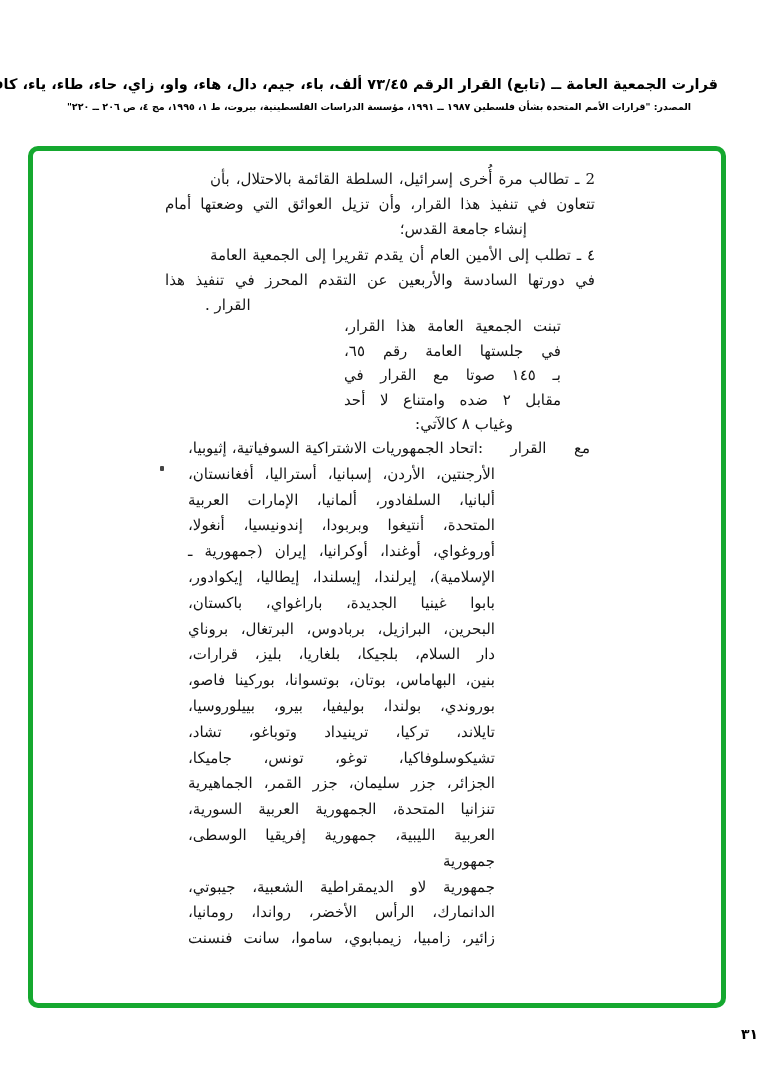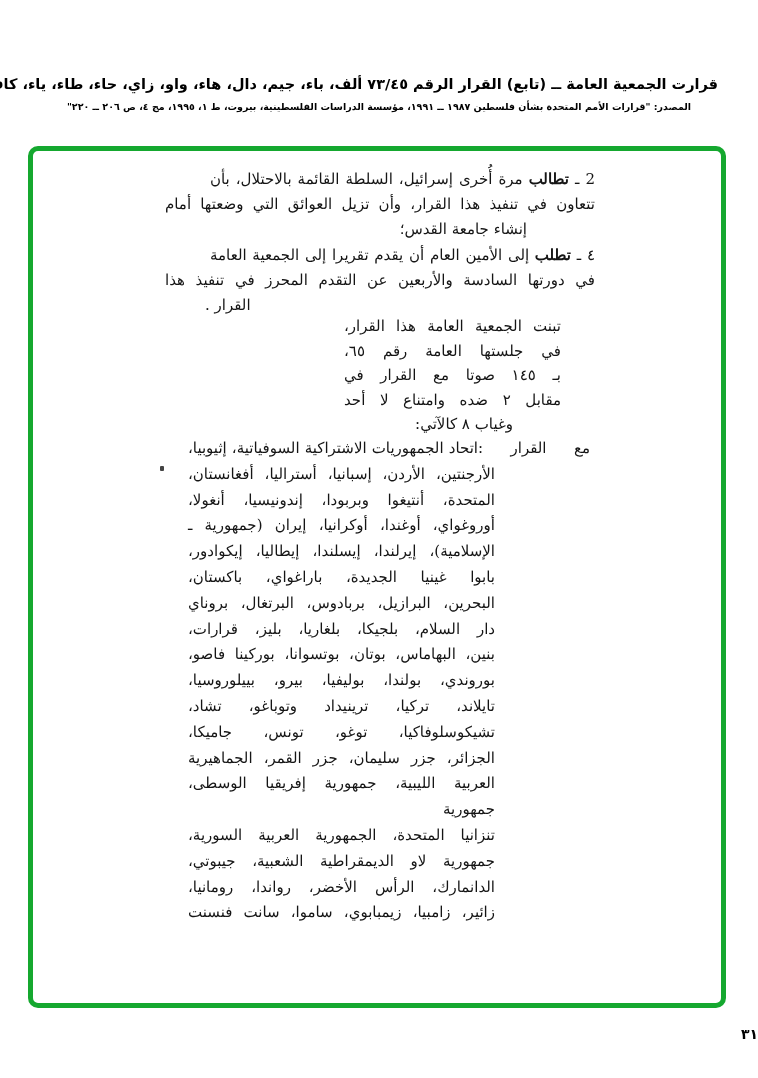--- a/index.html
+++ b/index.html
@@ -39,21 +39,21 @@
   }
   
   .txt{font-size:15px;color:#151515;}
   .just{text-align:justify;text-align-last:justify;}
   .para{position:absolute;right:163px;width:430px;line-height:25px;}
   .para .first{margin-left:45px;}
   .p3{top:167px;}
   .p4{top:243px;}
   .p3 .short{text-align:right;text-align-last:right;padding-left:0;padding-right:68px;}
   .p4 .short{text-align:left;text-align-last:left;padding-left:40px;}
-  .lead{font-weight:bold;}
+  .lead{font-weight:normal;}
   
   .adoption{position:absolute;left:328px;top:314px;width:217px;line-height:24.6px;margin-left:16px;}
   .adoption .last{text-align:right;text-align-last:right;padding-right:48px;}
   
   .vote-for{position:absolute;left:188px;top:436px;width:402px;line-height:25.8px;}
   .vote-for .row1{display:flex;}
   .vote-for .label{
     width:112px;flex:0 0 112px;
     text-align:justify;text-align-last:justify;
   }
@@ -109,33 +109,34 @@
     <div class="just">مقابل ٢ ضده وامتناع لا أحد</div>
     <div class="last">وغياب ٨ كالآتي:</div>
   </div>
 
   <div class="vote-for txt">
     <div class="row1">
       <div class="label">مع القرار :</div>
       <div class="countries just">اتحاد الجمهوريات الاشتراكية السوفياتية، إثيوبيا،</div>
     </div>
     <div class="cont just">الأرجنتين، الأردن، إسبانيا، أستراليا، أفغانستان،</div>
+    <div class="cont just">ألبانيا، السلفادور، ألمانيا، الإمارات العربية</div>
     <div class="cont just">المتحدة، أنتيغوا وبربودا، إندونيسيا، أنغولا،</div>
     <div class="cont just">أوروغواي، أوغندا، أوكرانيا، إيران (جمهورية ـ</div>
     <div class="cont just">الإسلامية)، إيرلندا، إيسلندا، إيطاليا، إيكوادور،</div>
     <div class="cont just">بابوا غينيا الجديدة، باراغواي، باكستان،</div>
     <div class="cont just">البحرين، البرازيل، بربادوس، البرتغال، بروناي</div>
     <div class="cont just">دار السلام، بلجيكا، بلغاريا، بليز، قرارات،</div>
     <div class="cont just">بنين، البهاماس، بوتان، بوتسوانا، بوركينا فاصو،</div>
     <div class="cont just">بوروندي، بولندا، بوليفيا، بيرو، بييلوروسيا،</div>
     <div class="cont just">تايلاند، تركيا، ترينيداد وتوباغو، تشاد،</div>
     <div class="cont just">تشيكوسلوفاكيا، توغو، تونس، جاميكا،</div>
     <div class="cont just">الجزائر، جزر سليمان، جزر القمر، الجماهيرية</div>
+    <div class="cont just">تنزانيا المتحدة، الجمهورية العربية السورية،</div>
     <div class="cont just">العربية الليبية، جمهورية إفريقيا الوسطى، جمهورية</div>
-    <div class="cont just">تنزانيا المتحدة، الجمهورية العربية السورية،</div>
     <div class="cont just">جمهورية لاو الديمقراطية الشعبية، جيبوتي،</div>
     <div class="cont just">الدانمارك، الرأس الأخضر، رواندا، رومانيا،</div>
     <div class="cont just">زائير، زامبيا، زيمبابوي، ساموا، سانت فنسنت</div>
   </div>
 
   <div class="ink-speck"></div>
 
   <div class="page-number">٣١</div>
 
 </div>

